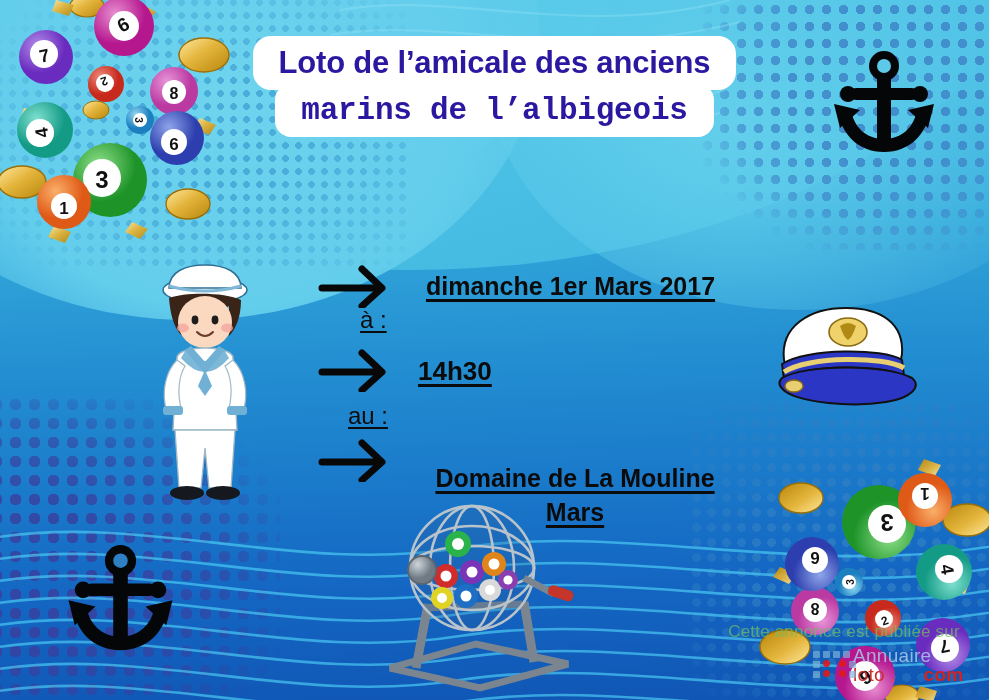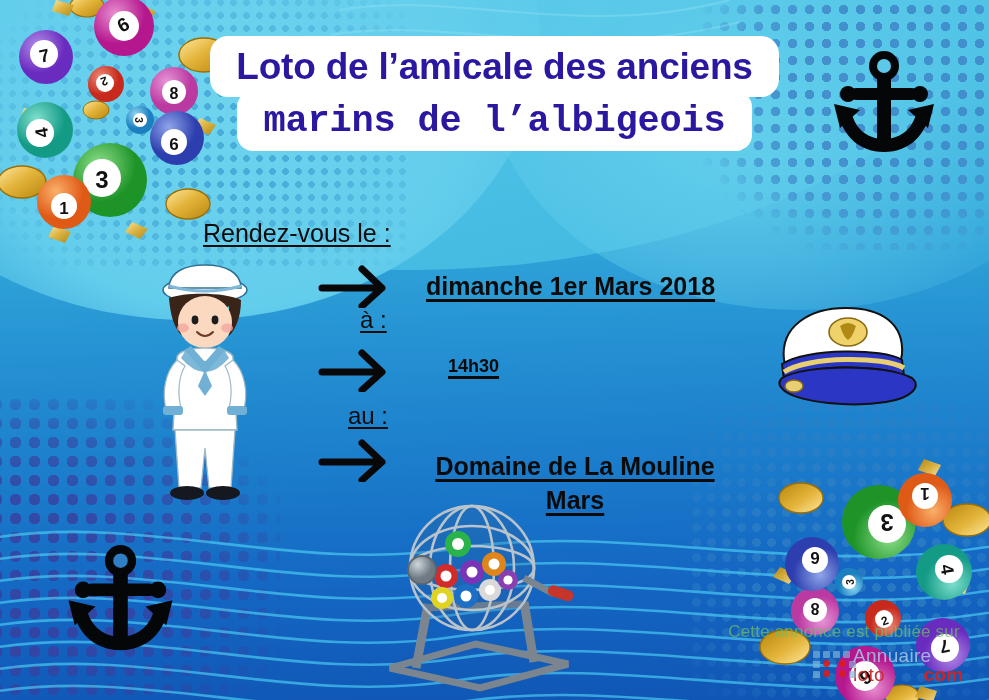--- a/index.html
+++ b/index.html
@@ -76,21 +76,21 @@
     opacity:.75;
   }
 
   .waves-top{left:330px;top:-20px;width:420px;height:220px;opacity:.55;}
   .waves-bottom{left:-10px;top:520px;width:1010px;height:190px;opacity:.85;}
 
   
   .title-wrap{position:absolute;left:0;right:0;top:36px;text-align:center;}
   .title-line{
     display:inline-block;background:#ffffff;color:#2a18a0;
-    font-size:37px;font-weight:bold;line-height:1.18;
+    font-size:31px;font-weight:bold;line-height:1.18;
     letter-spacing:-.2px;
     padding:9px 26px 8px;border-radius:16px;
   }
   .title-l1{border-radius:18px 18px 18px 18px;}
   .title-l2{margin-top:-6px;border-radius:16px;font-family:Liberation Mono, monospace;}
 
   
   .rdv{
     position:absolute;left:203px;top:219px;
     font-size:25px;font-weight:400;color:#0c0c0c;
@@ -108,22 +108,22 @@
   .a1{left:318px;top:264px;}
   .a2{left:318px;top:348px;}
   .a3{left:318px;top:438px;}
 
   .val{
     position:absolute;font-weight:bold;color:#0b0b0b;
     text-decoration:underline;text-underline-offset:4px;
     text-decoration-thickness:3px;
   }
   .val-date{left:426px;top:272px;font-size:25px;}
-  .val-time{left:448px;top:356px;font-size:18px;}
-  .val-place{left:415px;top:450px;font-size:25px;width:320px;text-align:center;line-height:1.35;}
+  .val-time{left:418px;top:356px;font-size:26px;}
+  .val-place{left:415px;top:462px;font-size:25px;width:320px;text-align:center;line-height:1.35;}
 
   
   .wm{position:absolute;right:10px;bottom:4px;width:270px;height:74px;}
   .wm-text{
     position:absolute;left:0;top:0;width:270px;
     font-size:17px;color:#6fbf62;opacity:.72;
     text-align:center;letter-spacing:.2px;
   }
   .wm-logo{position:absolute;left:104px;top:24px;display:flex;align-items:center;gap:0;}
   .wm-grid{width:40px;height:32px;position:relative;opacity:.9;}
@@ -452,29 +452,28 @@
       <rect x="178" y="92" width="26" height="11" rx="5" fill="#c6352a" transform="rotate(18 178 92)"></rect>
     </g>
   </svg>
 
   <div class="title-wrap">
     <div class="title-line title-l1">Loto de l’amicale des anciens</div>
     <br>
     <div class="title-line title-l2">marins de l’albigeois</div>
   </div>
 
-  <div class="rdv">Rendez-vous le :</div>
 
   <svg class="arrow a1" viewBox="0 0 72 44">
     <g stroke="#080808" stroke-width="7" fill="none" stroke-linecap="round" stroke-linejoin="round">
       <line x1="4" y1="24" x2="62" y2="24"></line>
         <polyline points="44,5 64,24 44,42"></polyline>
     </g>
   </svg>
-  <div class="val val-date">dimanche 1er Mars 2018</div>
+  <div class="val val-date">dimanche 1er Mars 2017</div>
 
   <div class="lbl-a">à :</div>
   <svg class="arrow a2" viewBox="0 0 72 44">
     <g stroke="#080808" stroke-width="7" fill="none" stroke-linecap="round" stroke-linejoin="round">
       <line x1="4" y1="24" x2="62" y2="24"></line>
         <polyline points="44,5 64,24 44,42"></polyline>
     </g>
   </svg>
   <div class="val val-time">14h30</div>
 

